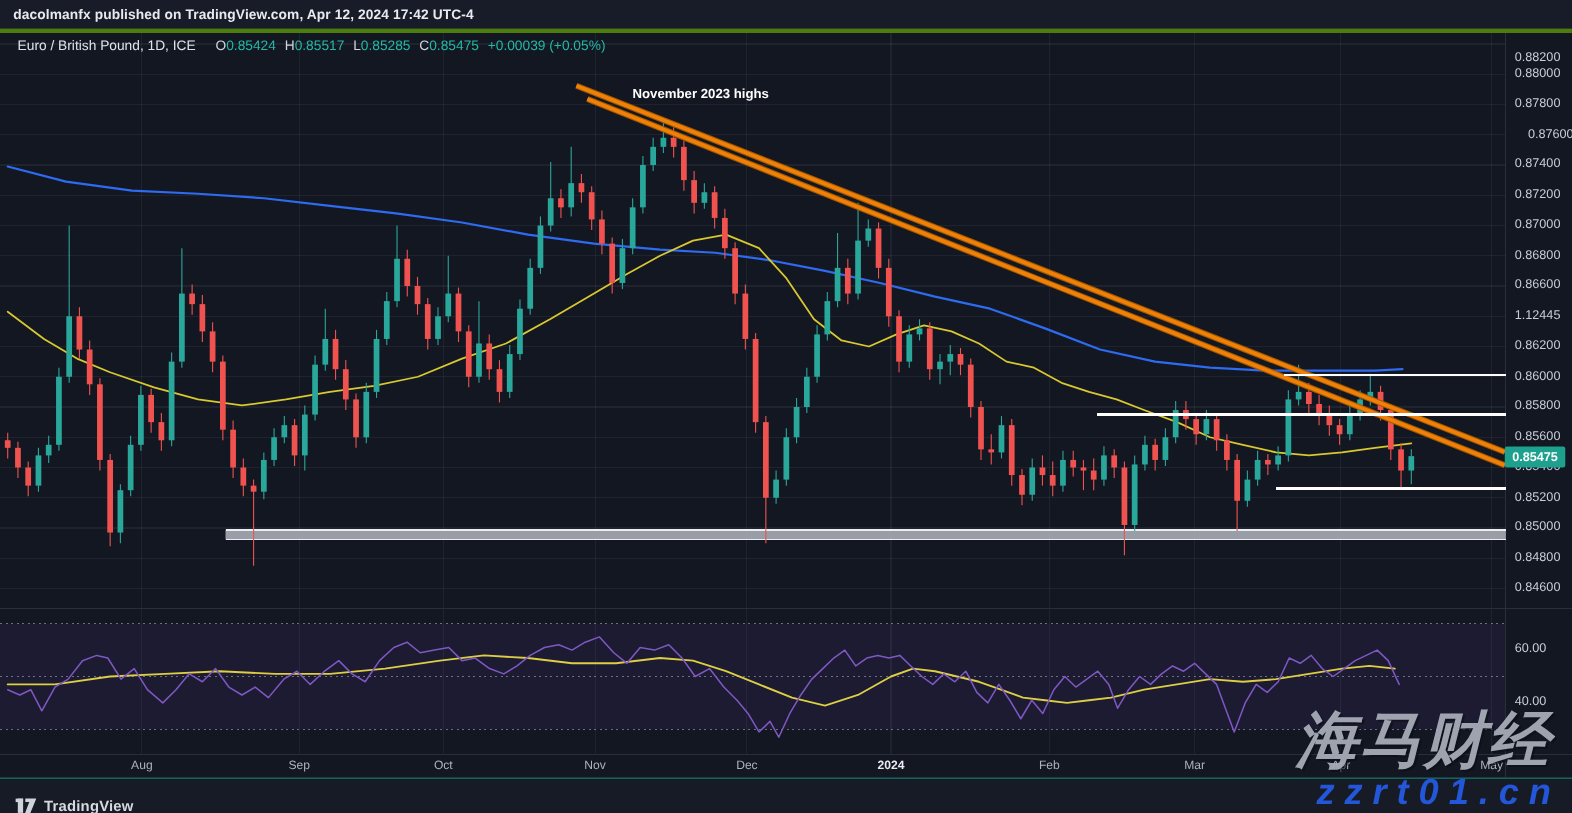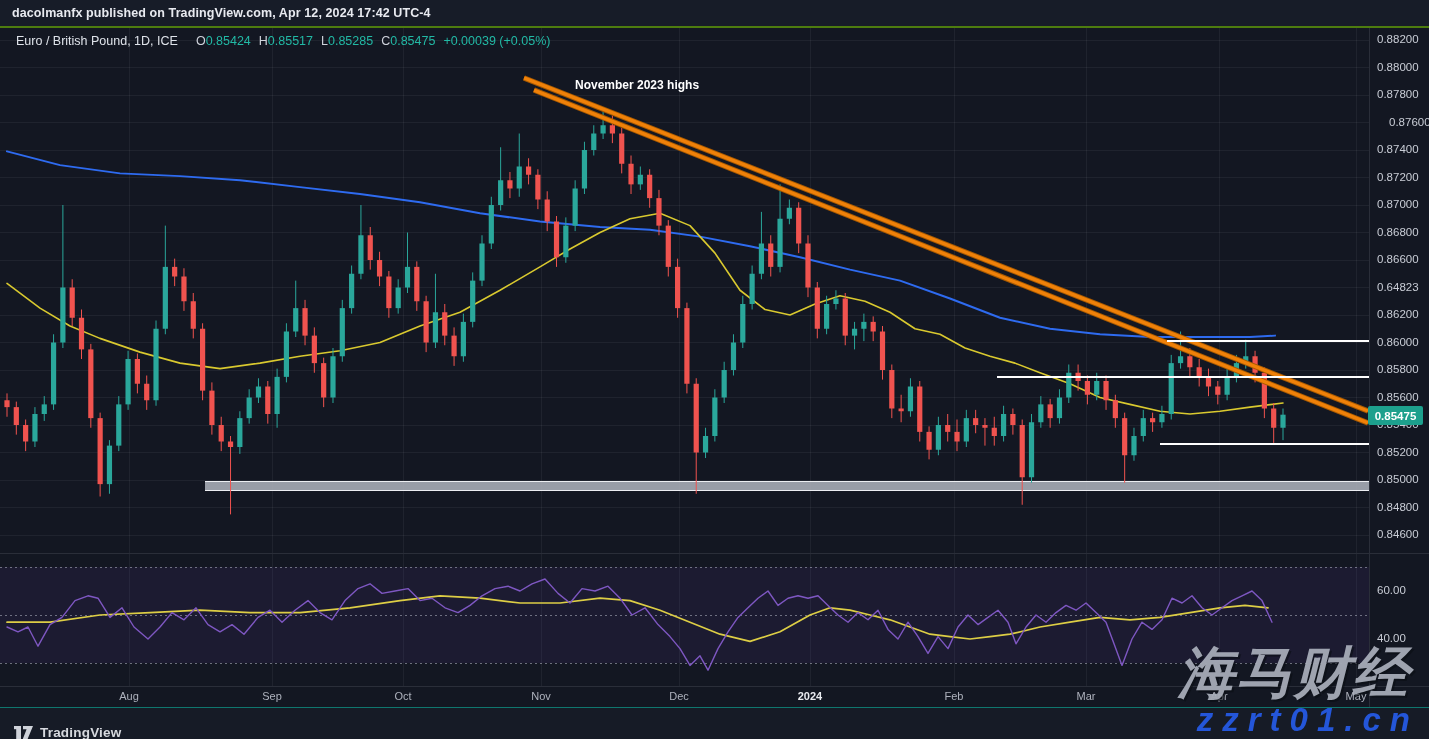--- a/index.html
+++ b/index.html
@@ -1,20 +1,20 @@
 <!DOCTYPE html>
 <html><head>
 <meta charset="utf-8">
 <style>
   html,body{margin:0;padding:0;background:#131722;}
   #app{position:relative;width:1429px;height:739px;overflow:hidden;background:#131722;
        font-family:"Liberation Sans","DejaVu Sans",sans-serif;-webkit-font-smoothing:antialiased;}
   
   .topbar{position:absolute;left:0;top:0;width:1429px;height:26px;background:#171c28;
-          border-bottom:2px solid #4d7c0f;display:flex;align-items:center;z-index:30;}
+          border-bottom:4px solid #4d7c0f;display:flex;align-items:center;z-index:30;}
   .topbar span{margin-left:12px;color:#e8eaf0;font-size:12.5px;font-weight:700;letter-spacing:.1px;}
   
   #gfx{position:absolute;left:0;top:0;z-index:5;}
   
   .legend{position:absolute;left:16px;top:34px;z-index:20;font-size:12.5px;color:#dfe3ea;white-space:nowrap;}
   .legend .sym{margin-right:10px;}
   .legend .k{color:#cfd3dc;margin-left:8px;}
   .legend .v{color:#22b9a5;}
   .legend .chg{margin-left:8px;color:#22b9a5;}
   
@@ -381,30 +381,30 @@
     <span>dacolmanfx published on TradingView.com, Apr 12, 2024 17:42 UTC-4</span>
   </div>
 
   <div class="legend">
     <span class="sym">Euro / British Pound, 1D, ICE</span><span class="k">O</span><span class="v">0.85424</span><span class="k">H</span><span class="v">0.85517</span><span class="k">L</span><span class="v">0.85285</span><span class="k">C</span><span class="v">0.85475</span><span class="chg">+0.00039 (+0.05%)</span>
   </div>
 
   <div class="annotation">November 2023 highs</div>
 
   <div id="price-ticks">
-      <div class="ptick" style="top: 33px;">0.88200</div>
+      <div class="ptick" style="top: 46px;">0.88200</div>
       <div class="ptick" style="top: 60.5px;">0.88000</div>
       <div class="ptick" style="top: 88px;">0.87800</div>
       <div class="ptick" style="top: 115.5px; padding-left: 12px;">0.87600</div>
       <div class="ptick" style="top: 143px;">0.87400</div>
       <div class="ptick" style="top: 170.5px;">0.87200</div>
       <div class="ptick" style="top: 198px;">0.87000</div>
       <div class="ptick" style="top: 225.5px;">0.86800</div>
       <div class="ptick" style="top: 253px;">0.86600</div>
-      <div class="ptick" style="top: 280.5px;">0.64823</div>
+      <div class="ptick" style="top: 280.5px;">1.12445</div>
       <div class="ptick" style="top: 308px;">0.86200</div>
       <div class="ptick" style="top: 335.5px;">0.86000</div>
       <div class="ptick" style="top: 363px;">0.85800</div>
       <div class="ptick" style="top: 390.5px;">0.85600</div>
       <div class="ptick" style="top: 418px;">0.85400</div>
       <div class="ptick" style="top: 445.5px;">0.85200</div>
       <div class="ptick" style="top: 473px;">0.85000</div>
       <div class="ptick" style="top: 500.5px;">0.84800</div>
       <div class="ptick" style="top: 528px;">0.84600</div>
     </div>

